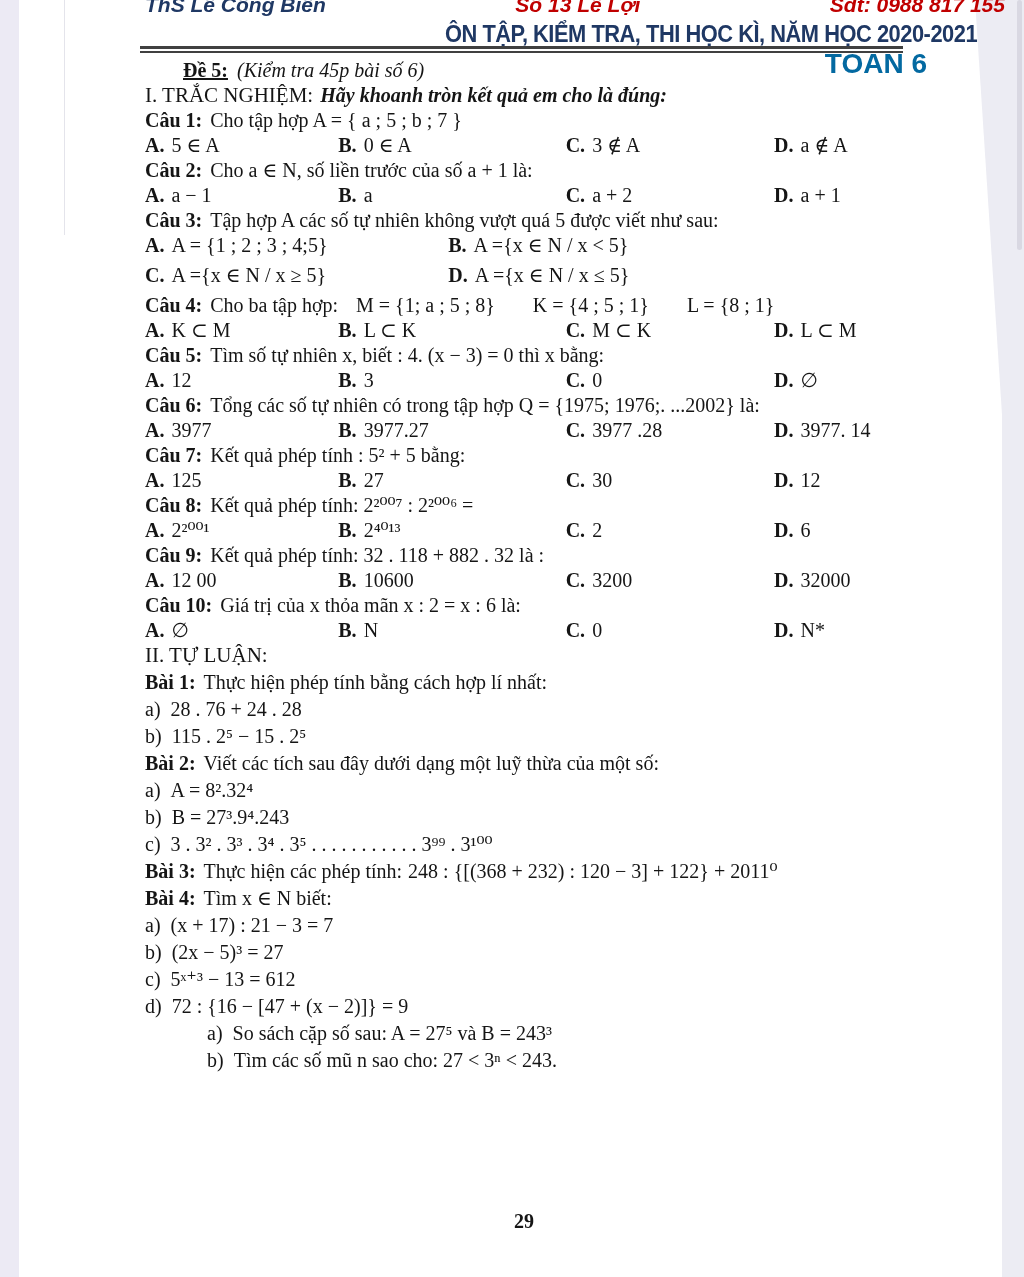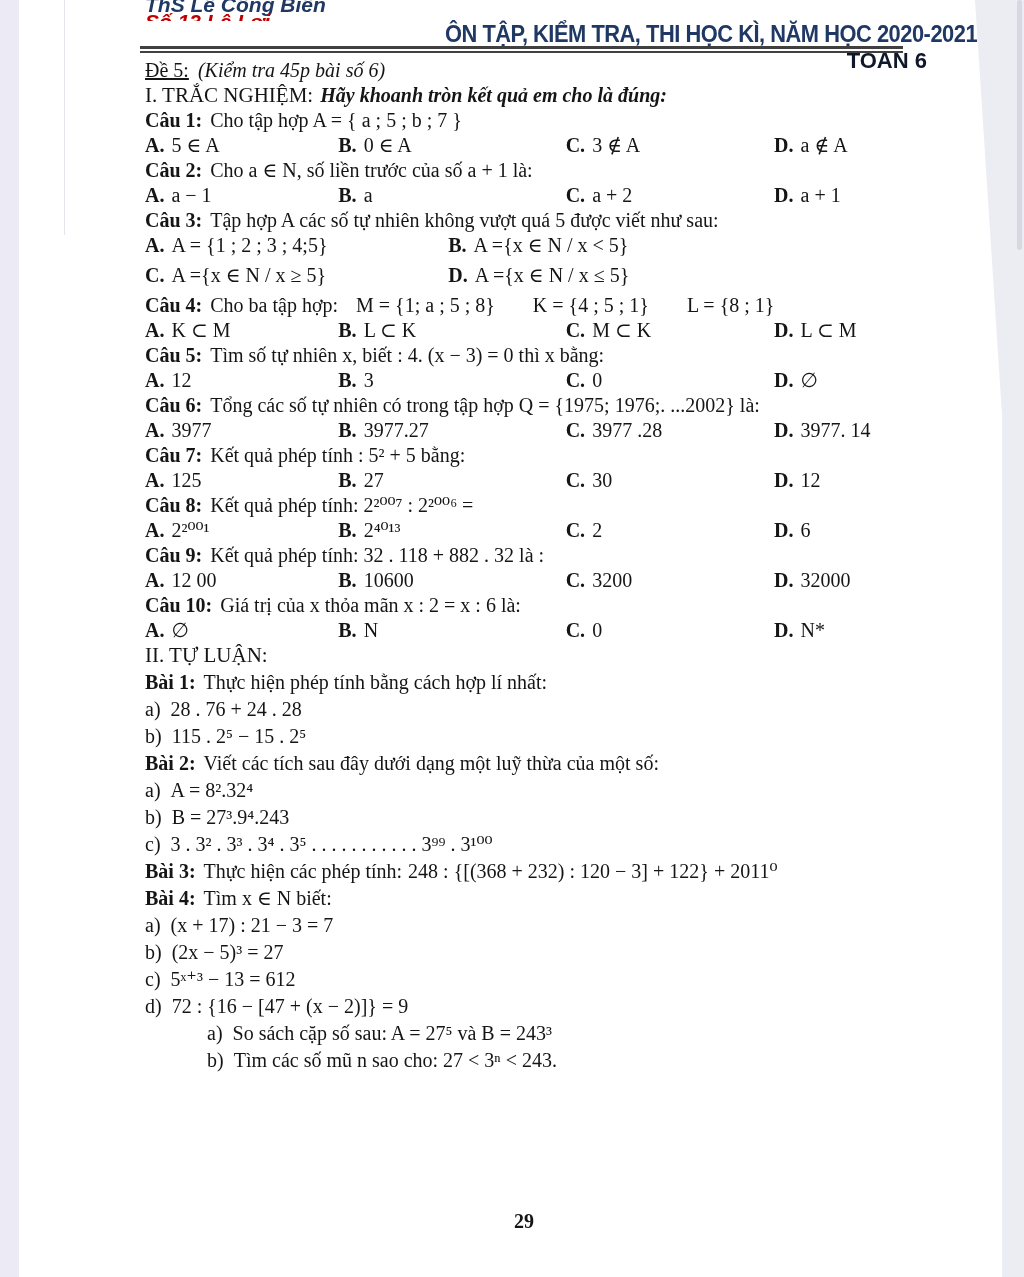--- a/index.html
+++ b/index.html
@@ -10,37 +10,37 @@
   }
   .left-strip { position:absolute; left:0; top:0; width:19px; height:100%; background:#eceaf4; }
   .right-strip { position:absolute; left:1002px; top:0; width:22px; height:100%; background:#ececf3; }
   .right-wedge { position:absolute; left:975px; top:0; width:28px; height:430px; background:#ececf3;
     clip-path:polygon(0 0,100% 0,100% 100%); }
   .scroll-thumb { position:absolute; left:1017px; top:0; width:5px; height:250px; background:#d9d8e2; border-radius:3px; }
   .page-edge-line { position:absolute; left:64px; top:0; width:1px; height:235px; background:#e4e4eb; }
 
   .header { position:absolute; left:145px; top:0; width:860px; }
   .h-row1 { height:21px; overflow:hidden; display:flex; justify-content:space-between;
-    font-family:"Liberation Sans","DejaVu Sans",sans-serif; font-style:italic; font-weight:bold; font-size:21px;flex-direction:column; }
+    font-family:"Liberation Sans","DejaVu Sans",sans-serif; font-style:italic; font-weight:bold; font-size:21px; }
   .h-row1 > span { display:inline-block; margin-top:-7px; white-space:nowrap; }
   .teacher { color:#1f3864; }
   .location { color:#c00000; }
   .phone { color:#c00000; }
   .h-row2 { display:flex; justify-content:space-between; align-items:flex-end; height:25px;
     font-family:"Liberation Sans","DejaVu Sans",sans-serif; font-weight:bold;flex-direction:column; }
   .h-title { color:#1f3864; font-size:23px; letter-spacing:-0.5px; white-space:nowrap;
     transform:scaleX(0.95); transform-origin:left bottom; }
-  .h-subject { color:#0f172a; font-size:22px; margin-right:78px;margin-left:24px; }
+  .h-subject { color:#0369a1; font-size:28px; margin-right:78px;margin-left:24px; }
 
   .rule { position:absolute; left:140px; top:46px; width:763px; height:2px;
     border-top:3px solid #404040; border-bottom:2px solid #404040; background:#ffffff; }
 
   .content { position:absolute; left:145px; top:58px; width:758px; line-height:25px; }
 
-  .de-code { font-weight:normal; text-decoration:underline; }
+  .de-code { font-weight:bold; text-decoration:underline;margin-left:38px; }
   .de-note { font-style:italic; margin-left:9px; }
   .sec-label { font-weight:normal; font-size:21px; }
   .sec-instr { font-weight:bold; font-style:italic; margin-left:7px; }
 
   .q-line { min-height:25px; }
   .q-label { font-weight:bold; margin-right:8px; }
   .qset { margin-left:38px; white-space:nowrap; }
   .qset.first { margin-left:18px; }
 
   .opt-row { display:grid; grid-template-columns:25.5% 30% 27.5% 17%; min-height:25px; }

